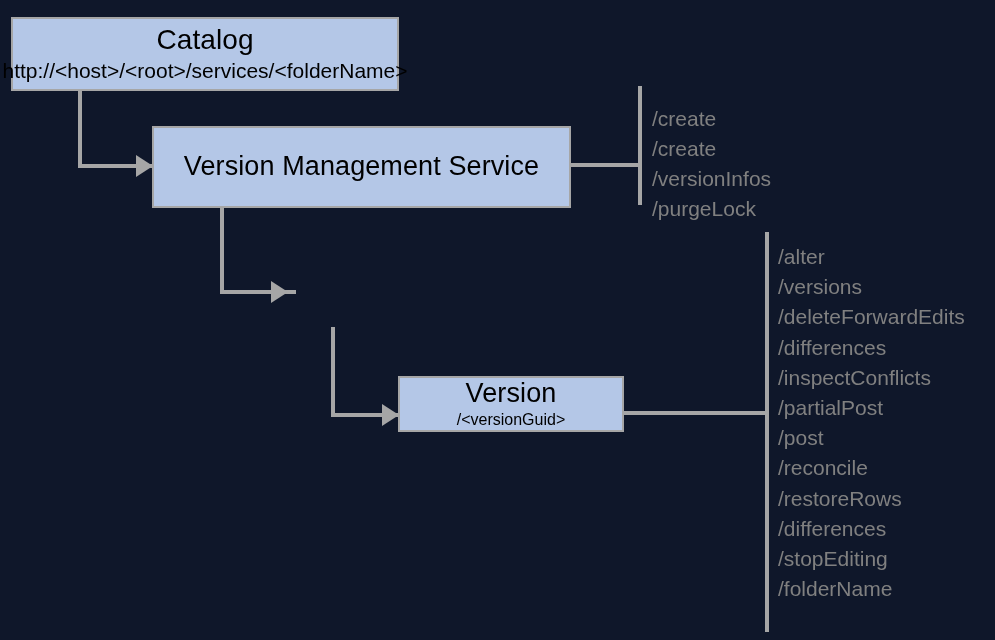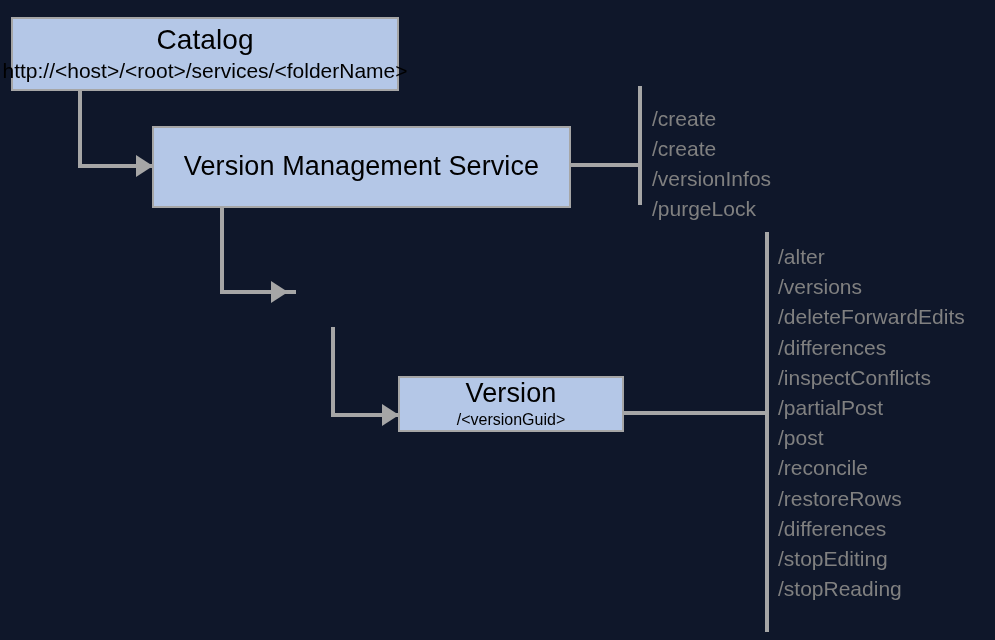--- a/index.html
+++ b/index.html
@@ -174,16 +174,16 @@
     <div class="op">/versions</div>
     <div class="op">/deleteForwardEdits</div>
     <div class="op">/differences</div>
     <div class="op">/inspectConflicts</div>
     <div class="op">/partialPost</div>
     <div class="op">/post</div>
     <div class="op">/reconcile</div>
     <div class="op">/restoreRows</div>
     <div class="op">/differences</div>
     <div class="op">/stopEditing</div>
-    <div class="op">/stopReading</div>
+    <div class="op">/folderName</div>
   </div>
 
 </div>
 
 </body></html>

